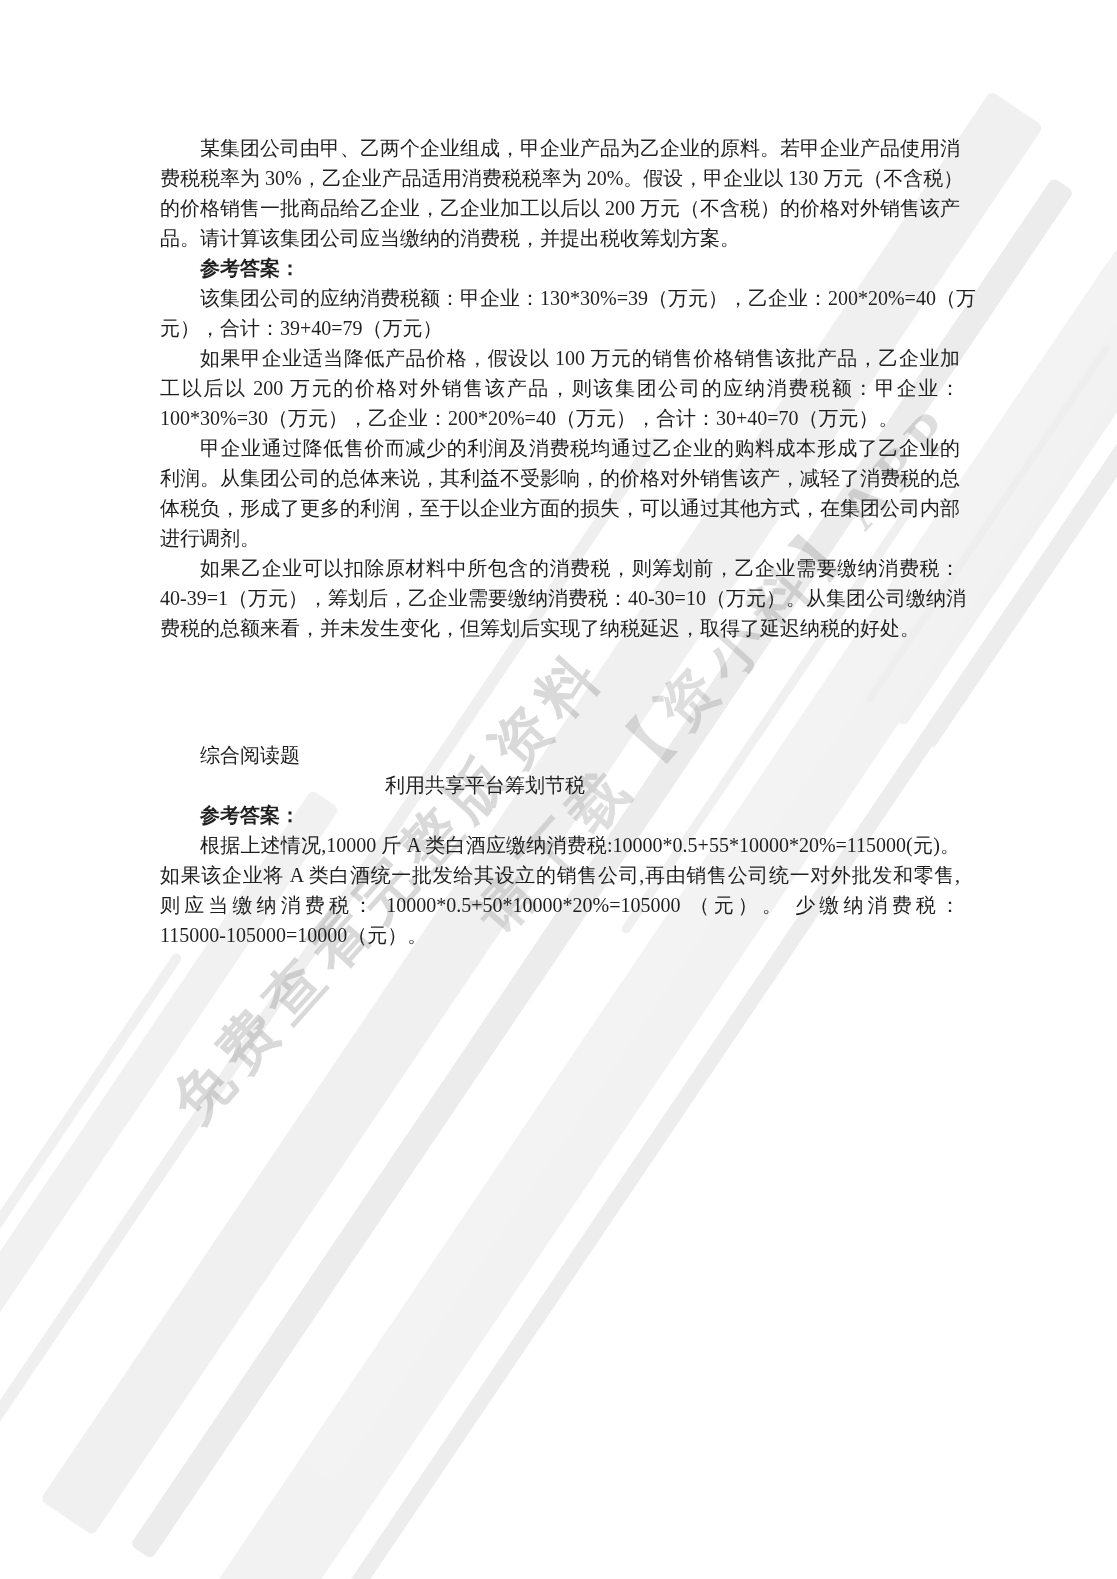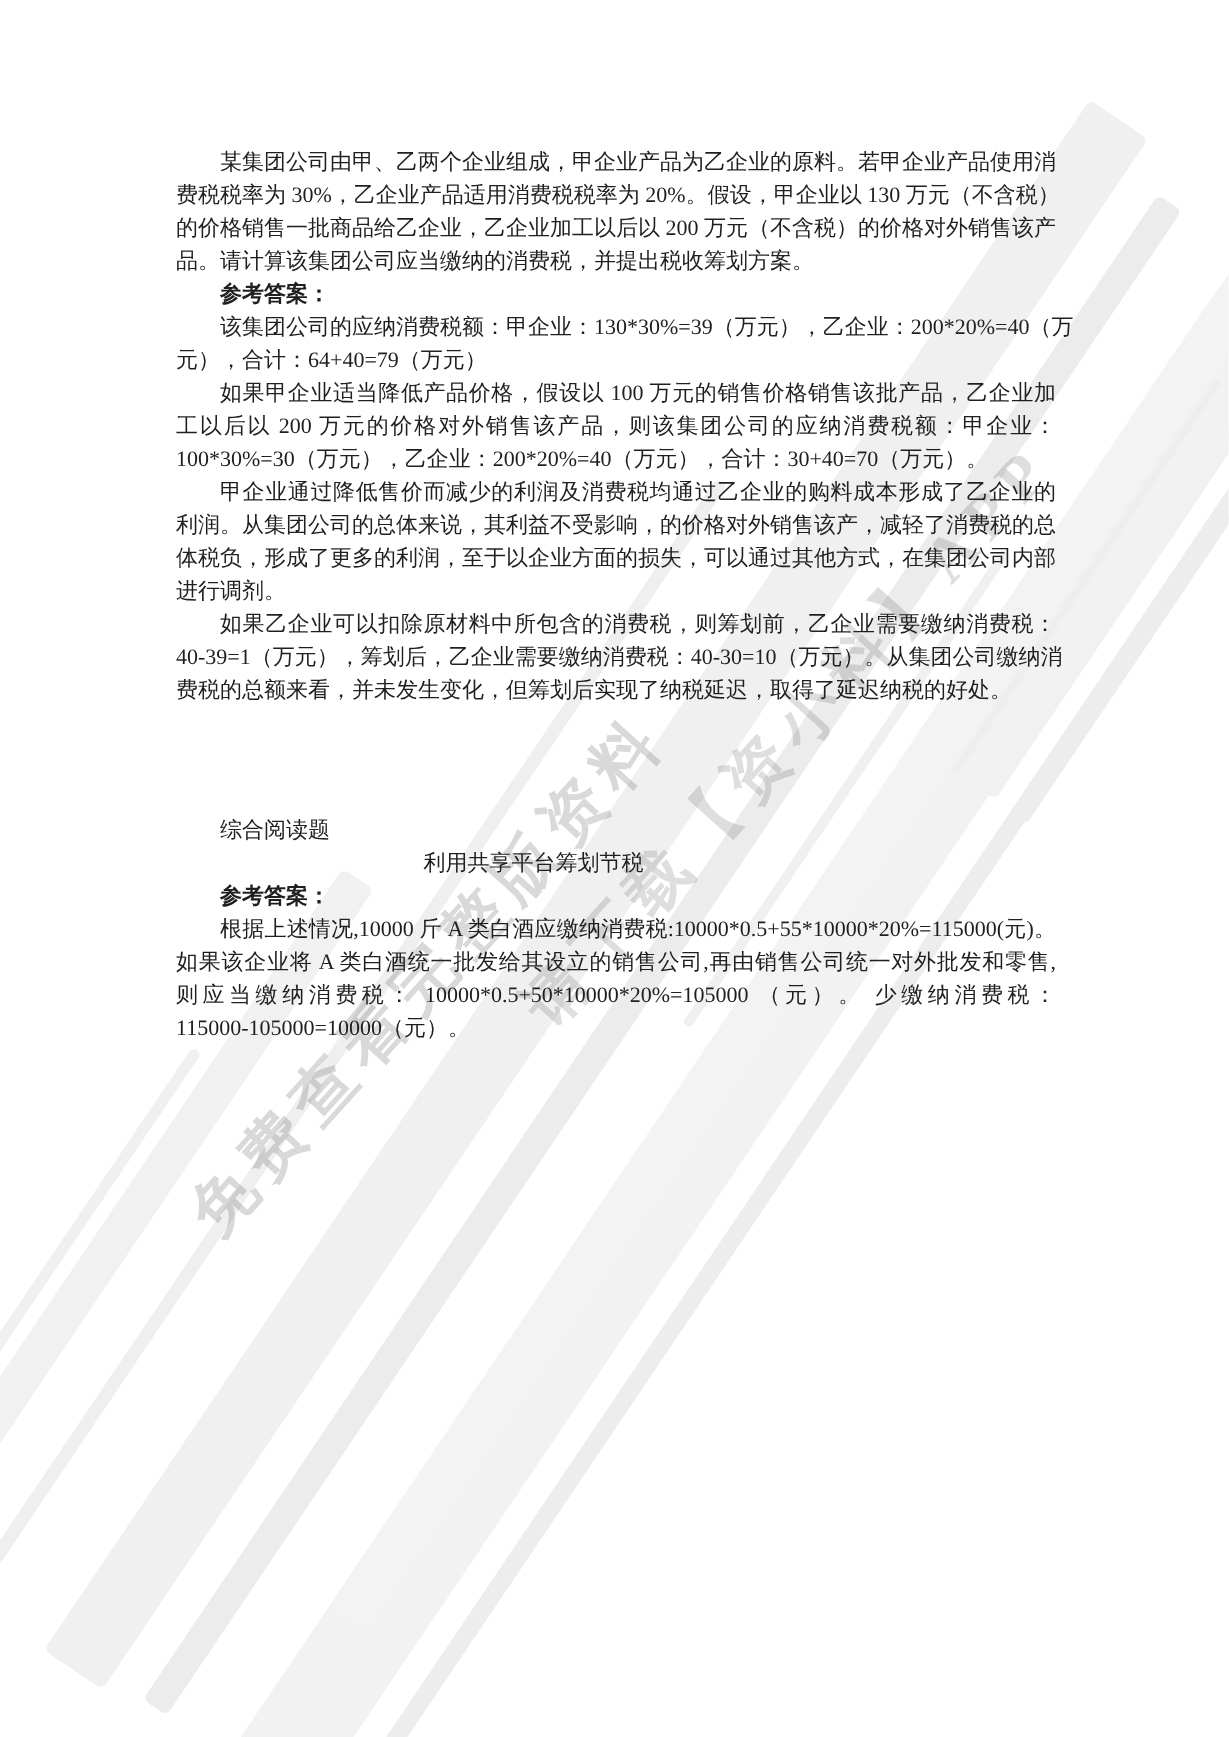--- a/index.html
+++ b/index.html
@@ -85,21 +85,21 @@
   <div class="content">
 
     <div class="line just indent">某集团公司由甲、乙两个企业组成，甲企业产品为乙企业的原料。若甲企业产品使用消</div>
     <div class="line just">费税税率为 30%，乙企业产品适用消费税税率为 20%。假设，甲企业以 130 万元（不含税）</div>
     <div class="line just">的价格销售一批商品给乙企业，乙企业加工以后以 200 万元（不含税）的价格对外销售该产</div>
     <div class="line pend">品。请计算该集团公司应当缴纳的消费税，并提出税收筹划方案。</div>
 
     <div class="line bold indent">参考答案：</div>
 
     <div class="line just indent">该集团公司的应纳消费税额：甲企业：130*30%=39（万元），乙企业：200*20%=40（万</div>
-    <div class="line pend">元），合计：64+40=79（万元）</div>
+    <div class="line pend">元），合计：39+40=79（万元）</div>
     <div class="line just indent">如果甲企业适当降低产品价格，假设以 100 万元的销售价格销售该批产品，乙企业加</div>
     <div class="line just">工以后以 200 万元的价格对外销售该产品，则该集团公司的应纳消费税额：甲企业：</div>
     <div class="line pend">100*30%=30（万元），乙企业：200*20%=40（万元），合计：30+40=70（万元）。</div>
     <div class="line just indent">甲企业通过降低售价而减少的利润及消费税均通过乙企业的购料成本形成了乙企业的</div>
     <div class="line just">利润。从集团公司的总体来说，其利益不受影响，的价格对外销售该产，减轻了消费税的总</div>
     <div class="line just">体税负，形成了更多的利润，至于以企业方面的损失，可以通过其他方式，在集团公司内部</div>
     <div class="line pend">进行调剂。</div>
     <div class="line just indent">如果乙企业可以扣除原材料中所包含的消费税，则筹划前，乙企业需要缴纳消费税：</div>
     <div class="line just">40-39=1（万元），筹划后，乙企业需要缴纳消费税：40-30=10（万元）。从集团公司缴纳消</div>
     <div class="line pend">费税的总额来看，并未发生变化，但筹划后实现了纳税延迟，取得了延迟纳税的好处。</div>

